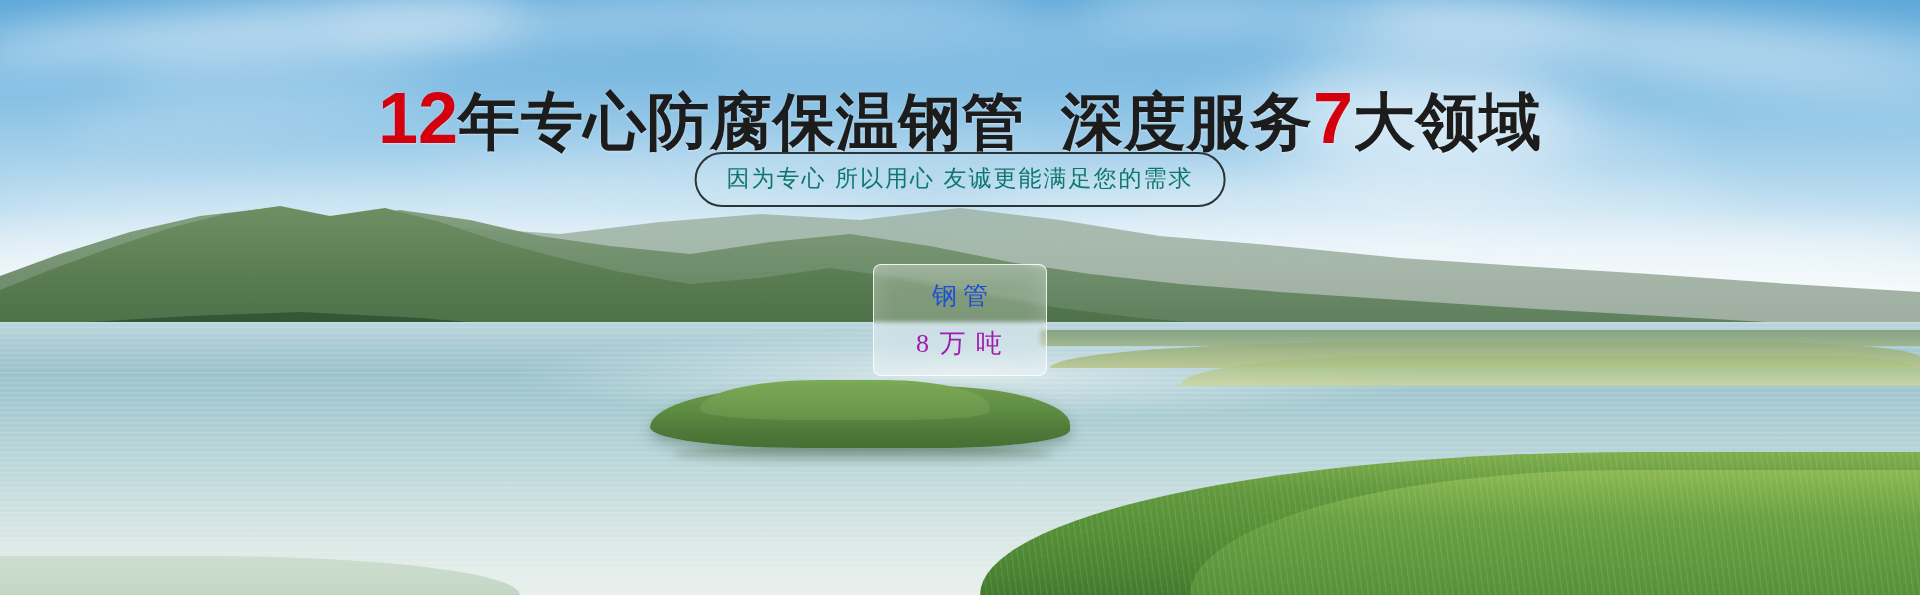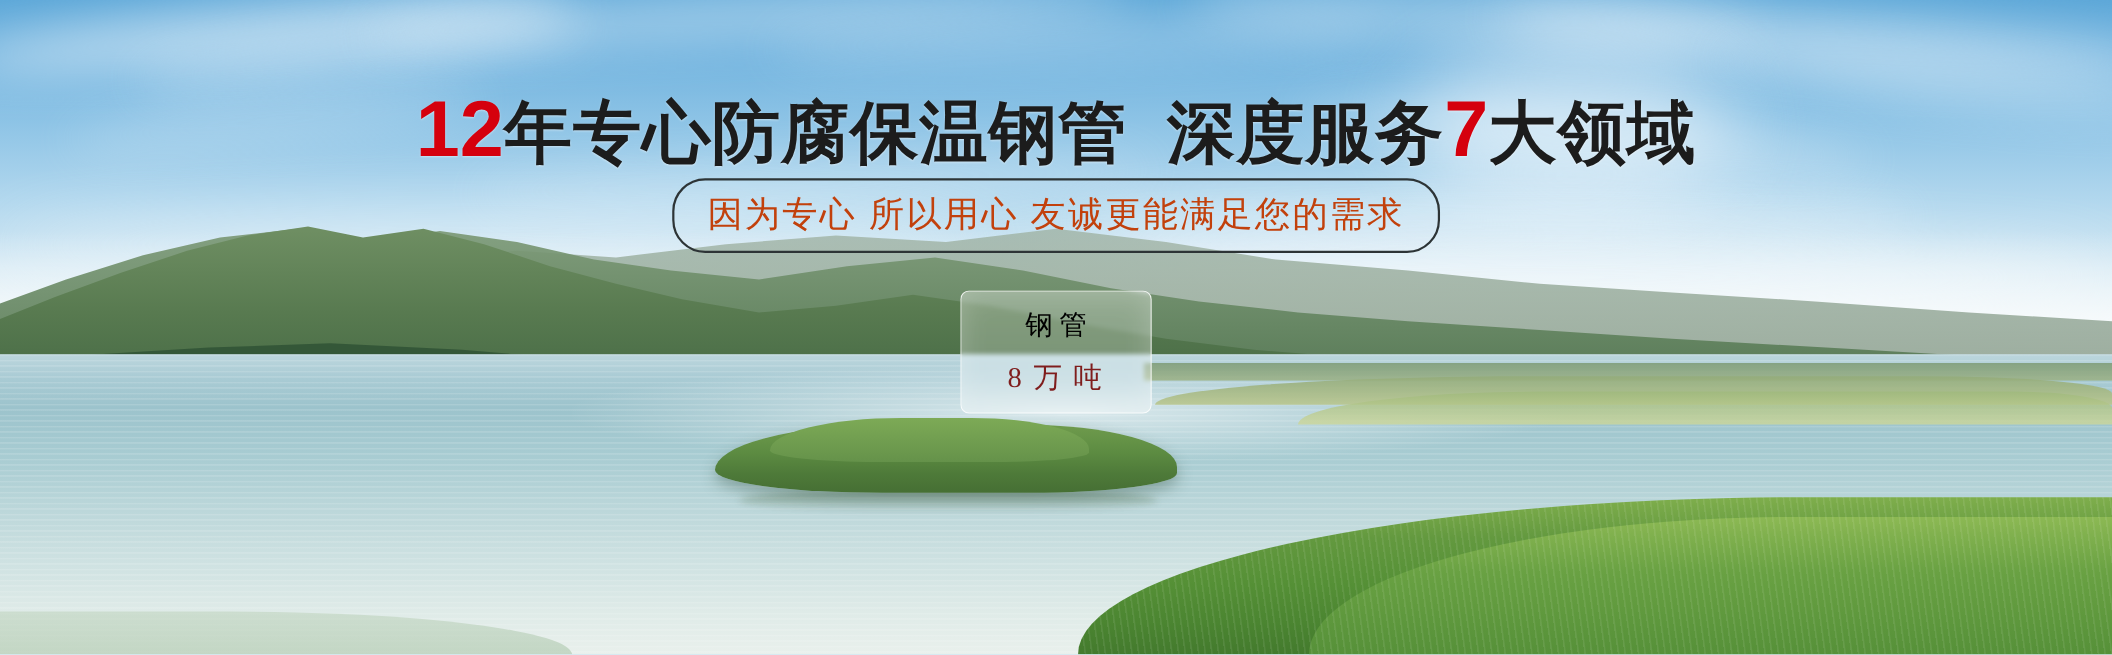--- a/index.html
+++ b/index.html
@@ -123,48 +123,48 @@
     font-size:62px;font-weight:bold;line-height:1;
     letter-spacing:1px;
     color:#1c1c1c;
     text-shadow:0 1px 2px rgba(255,255,255,.45);
   }
   .hl-red{color:#d5000d;font-size:72px;letter-spacing:0;}
   .hl-gap{display:inline-block;width:36px;}
 
   
   .pill{
-    position:absolute;left:50%;top:162px;transform:translateX(-50%);
+    position:absolute;left:50%;top:152px;transform:translateX(-50%);
     border:2px solid #2d3436;border-radius:30px;
     padding:9px 30px 11px;
-    font-size:32px;letter-spacing:2px;color:#c2410c;
+    font-size:23px;letter-spacing:2px;color:#0f766e;
     background:rgba(255,255,255,.04);
   }
 
   
   .cards{
     position:absolute;left:50%;top:264px;transform:translateX(-50%);
     display:flex;gap:11px;
   }
   .card{
     width:172px;height:110px;
     border:1px solid rgba(255,255,255,.85);
     border-radius:8px;
     background:rgba(255,255,255,.26);
     backdrop-filter:blur(2px);
     display:flex;flex-direction:column;
     align-items:center;justify-content:center;
     box-shadow:inset 0 0 26px rgba(255,255,255,.22);
   }
   .card-label{
-    font-size:25px;letter-spacing:6px;color:#000000;
+    font-size:25px;letter-spacing:6px;color:#1d4ed8;
     margin-bottom:14px;text-indent:6px;
   }
   .card-value{
-    font-size:26px;letter-spacing:2px;color:#7f1d1d;
+    font-size:26px;letter-spacing:2px;color:#a21caf;
     font-family:"Liberation Serif","DejaVu Serif",serif;
   }
   .card-value sup{font-size:.58em;vertical-align:super;letter-spacing:0;}
 </style>
 </head>
 <body>
 
 <div class="banner">
 
   <div class="sky">

